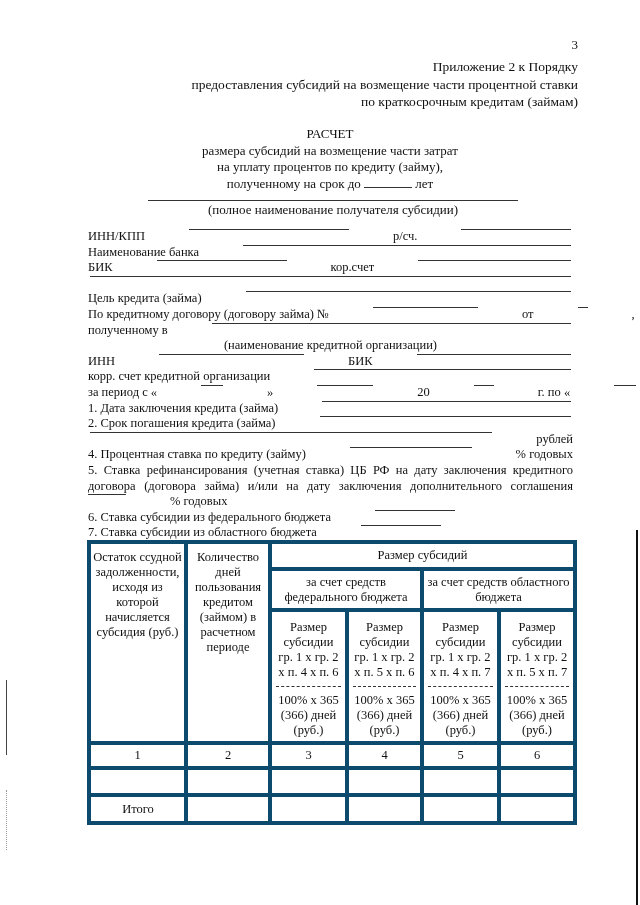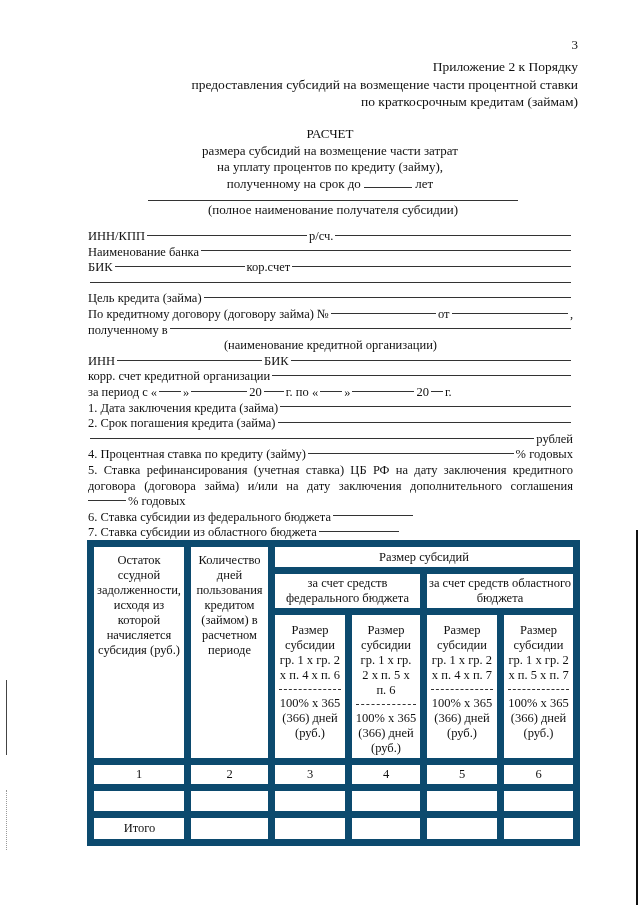--- a/index.html
+++ b/index.html
@@ -9,33 +9,33 @@
       color: #111111;
     }
     .abs { position: absolute; }
     .page-num { right: 62px; top: 37px; font-size: 13px; }
     .appendix { right: 62px; top: 58px; font-size: 13.5px; text-align: right; line-height: 17.5px; }
     .title-block { left: 150px; width: 360px; top: 126px; text-align: center; font-size: 13px; line-height: 16.5px; }
     .recipient-line { left: 148px; width: 370px; top: 200px; border-top: 1px solid #333; }
     .recipient-caption { left: 148px; width: 370px; top: 202px; text-align: center; font-size: 13px; }
 
     .form { left: 88px; width: 485px; top: 229px; font-size: 12.5px; line-height: 15.6px; }
-    .row { display: flex; align-items: center; white-space: nowrap; height: 15.6px; }
+    .row { display: flex; align-items: flex-start; white-space: nowrap; height: 15.6px; gap: 42px; }
     .fill { flex: 1; border-bottom: 1px solid #333; margin: 0 2px 3px 2px; min-width: 10px; }
     .fill.fixed { flex: none; }
     .caption-center { text-align: center; height: 15.6px; }
     .justify { text-align: justify; text-align-last: justify; white-space: normal; height: 15.6px; }
 
     table.subs {
       position: absolute; left: 87px; top: 540px; width: 486px;
       border-collapse: collapse; font-size: 12.5px; line-height: 15px;
       table-layout: fixed;
     }
     table.subs td {
-      border: 7px solid #0c4a6e; text-align: center; vertical-align: top; padding: 2px 2px;
+      border: 4px solid #0c4a6e; text-align: center; vertical-align: top; padding: 2px 2px;
     }
     .formula-top { padding-bottom: 6px; border-bottom: 1px dashed #333; margin: 0 2px; }
     .formula-bot { padding-top: 6px; }
     td.itogo { text-align: right; vertical-align: middle !important; padding-left: 3px !important; }
 
     .margin-mark { left: 6px; top: 680px; width: 1px; height: 75px; background: #444; }
     .margin-mark-dots { left: 6px; top: 790px; width: 1px; height: 60px; border-left: 1px dotted #999; }
     .right-edge { left: 636px; top: 530px; width: 2px; height: 375px; background: #111; }
   </style>
 </head>

